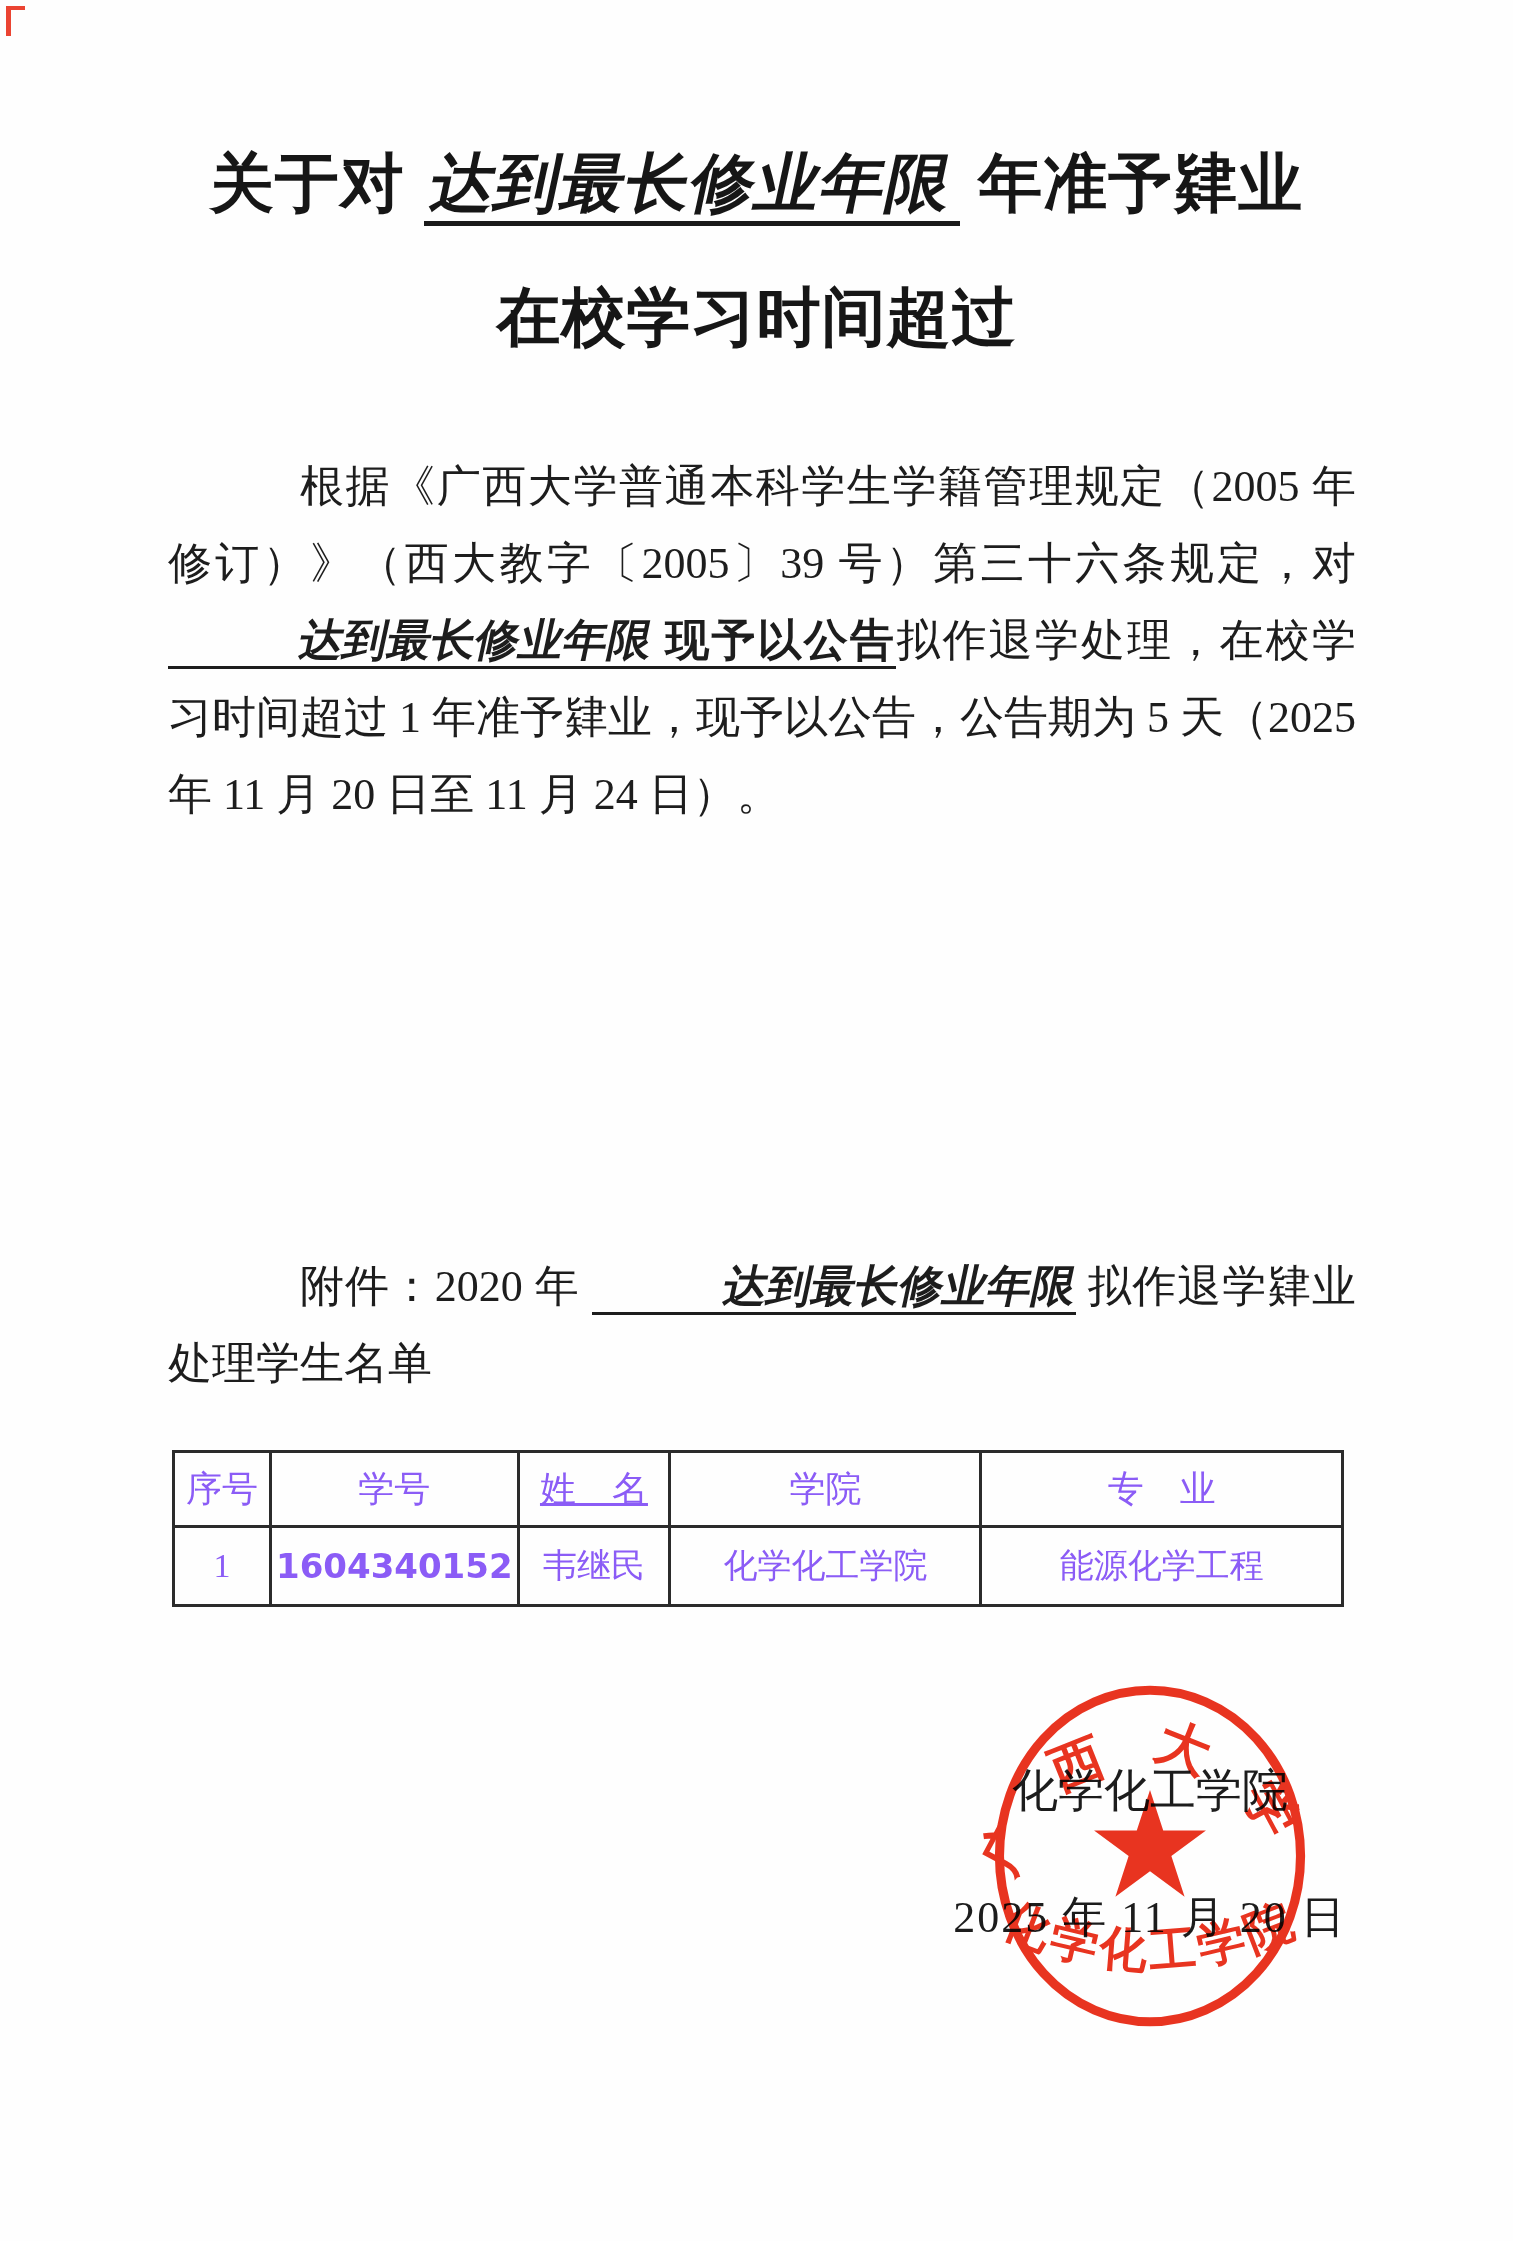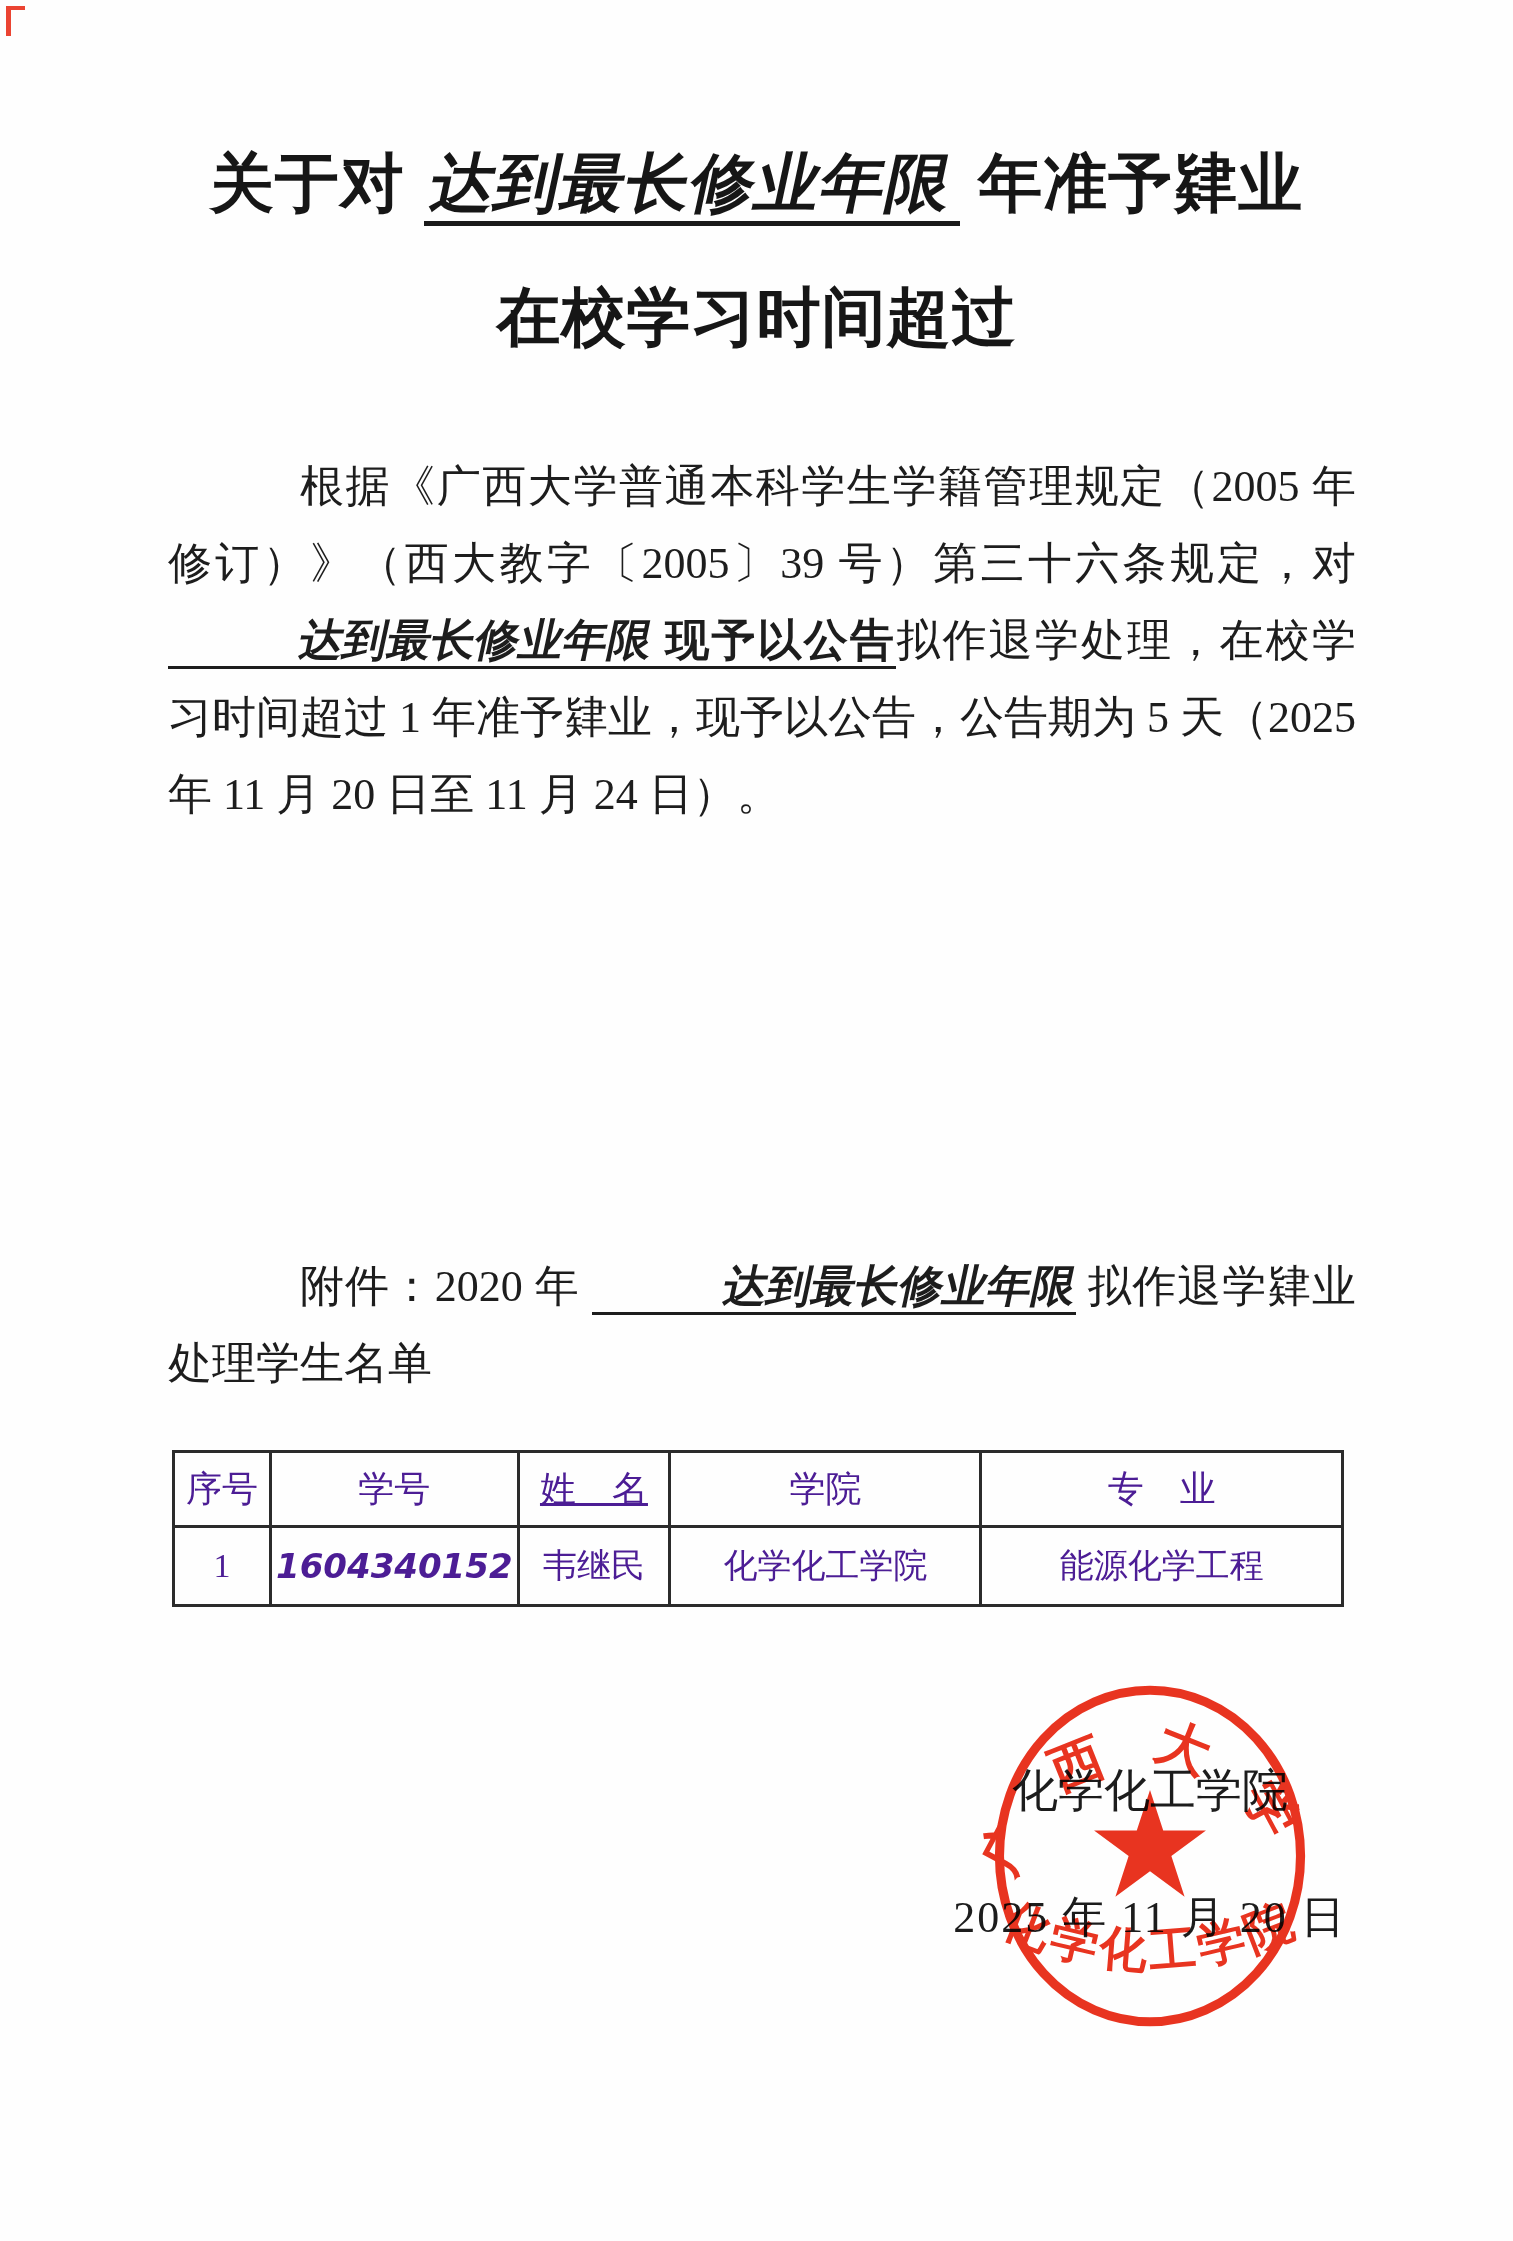--- a/index.html
+++ b/index.html
@@ -46,35 +46,35 @@
   }
   .attachment {
     position:absolute; top:1248px; left:168px; width:1188px;
     font-size:44px; line-height:77px;
     text-align:justify; text-indent:3em;
   }
   table.roster {
     position:absolute; top:1450px; left:172px; width:1172px;
     border-collapse:collapse;
     font-size:36px;
-    color:#4c1d95;
+    color:#8b5cf6;
   }
   table.roster td {
     border:3px solid #2b2b2b;
     text-align:center;
     padding:0 4px;
   }
   table.roster tr.hdr td { height:72px; }
   table.roster tr.datarow td { height:76px; font-size:34px; }
   td.col-index { width:8.6%; }
   td.col-id { width:17.2%; }
   td.col-name { width:13.4%;text-decoration:underline; }
   td.col-college { width:28.2%;font-family:Liberation Mono, monospace; }
   td.col-major { width:32.6%; }
-  .id-number { font-family:"DejaVu Sans", sans-serif; font-weight:700; font-size:35px; letter-spacing:0;font-style:italic; }
+  .id-number { font-family:"DejaVu Sans", sans-serif; font-weight:700; font-size:35px; letter-spacing:0; }
   .sig-org {
     position:absolute; top:1760px; left:985px; width:330px;
     text-align:center; font-size:46px; color:#1c1c1c;
   }
   .sig-date {
     position:absolute; top:1888px; left:935px; width:430px;
     text-align:center; font-size:44px; color:#1c1c1c;
     letter-spacing:2px;
   }
   .seal {

